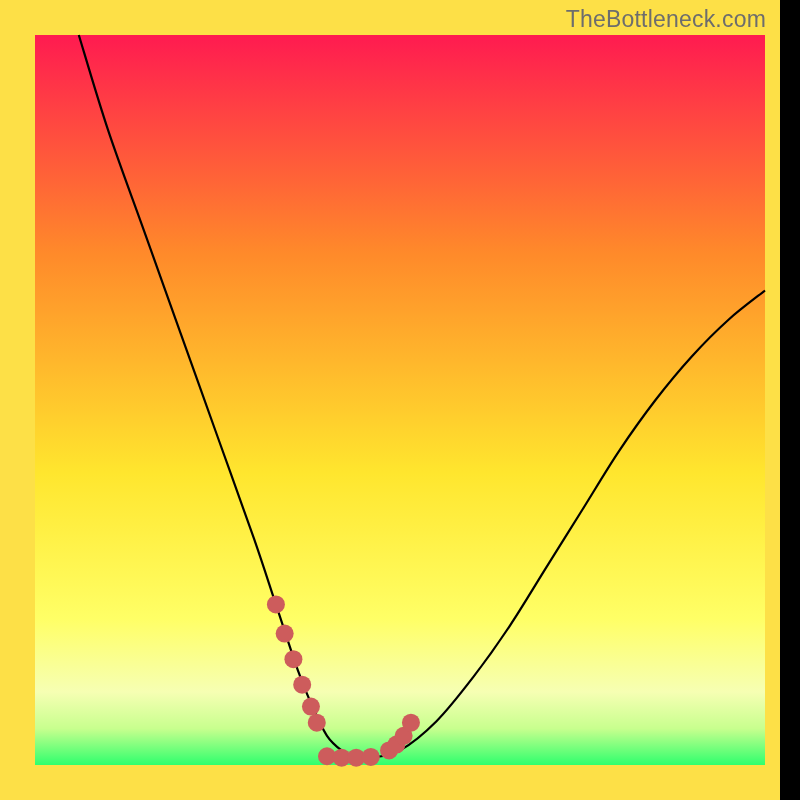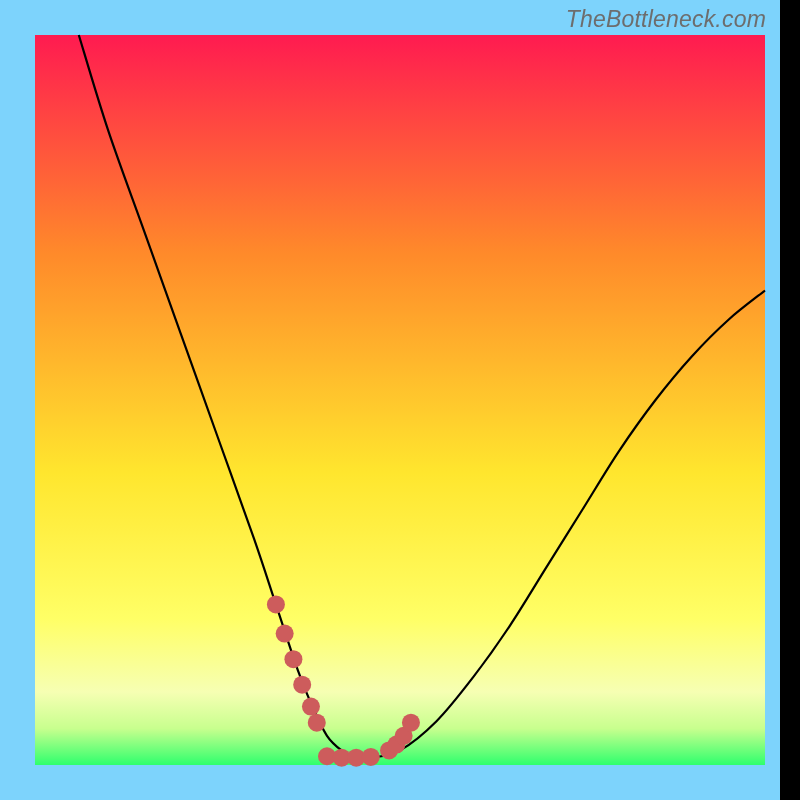--- a/index.html
+++ b/index.html
@@ -8,22 +8,21 @@
     width: 800px;
     height: 800px;
     background: #000000;
     overflow: hidden;
     font-family: Arial, Helvetica, sans-serif;
   }
   .stage {
     position: relative;
     width: 780px;
     height: 800px;
-    background: #7dd3fc;
-    font-style: italic;
+    background: #fde047;
   }
   .watermark {
     position: absolute;
     top: 6px;
     right: 14px;
     color: #6d6d6d;
     font-size: 23px;
     font-weight: 500;
     letter-spacing: 0.2px;
     z-index: 5;

